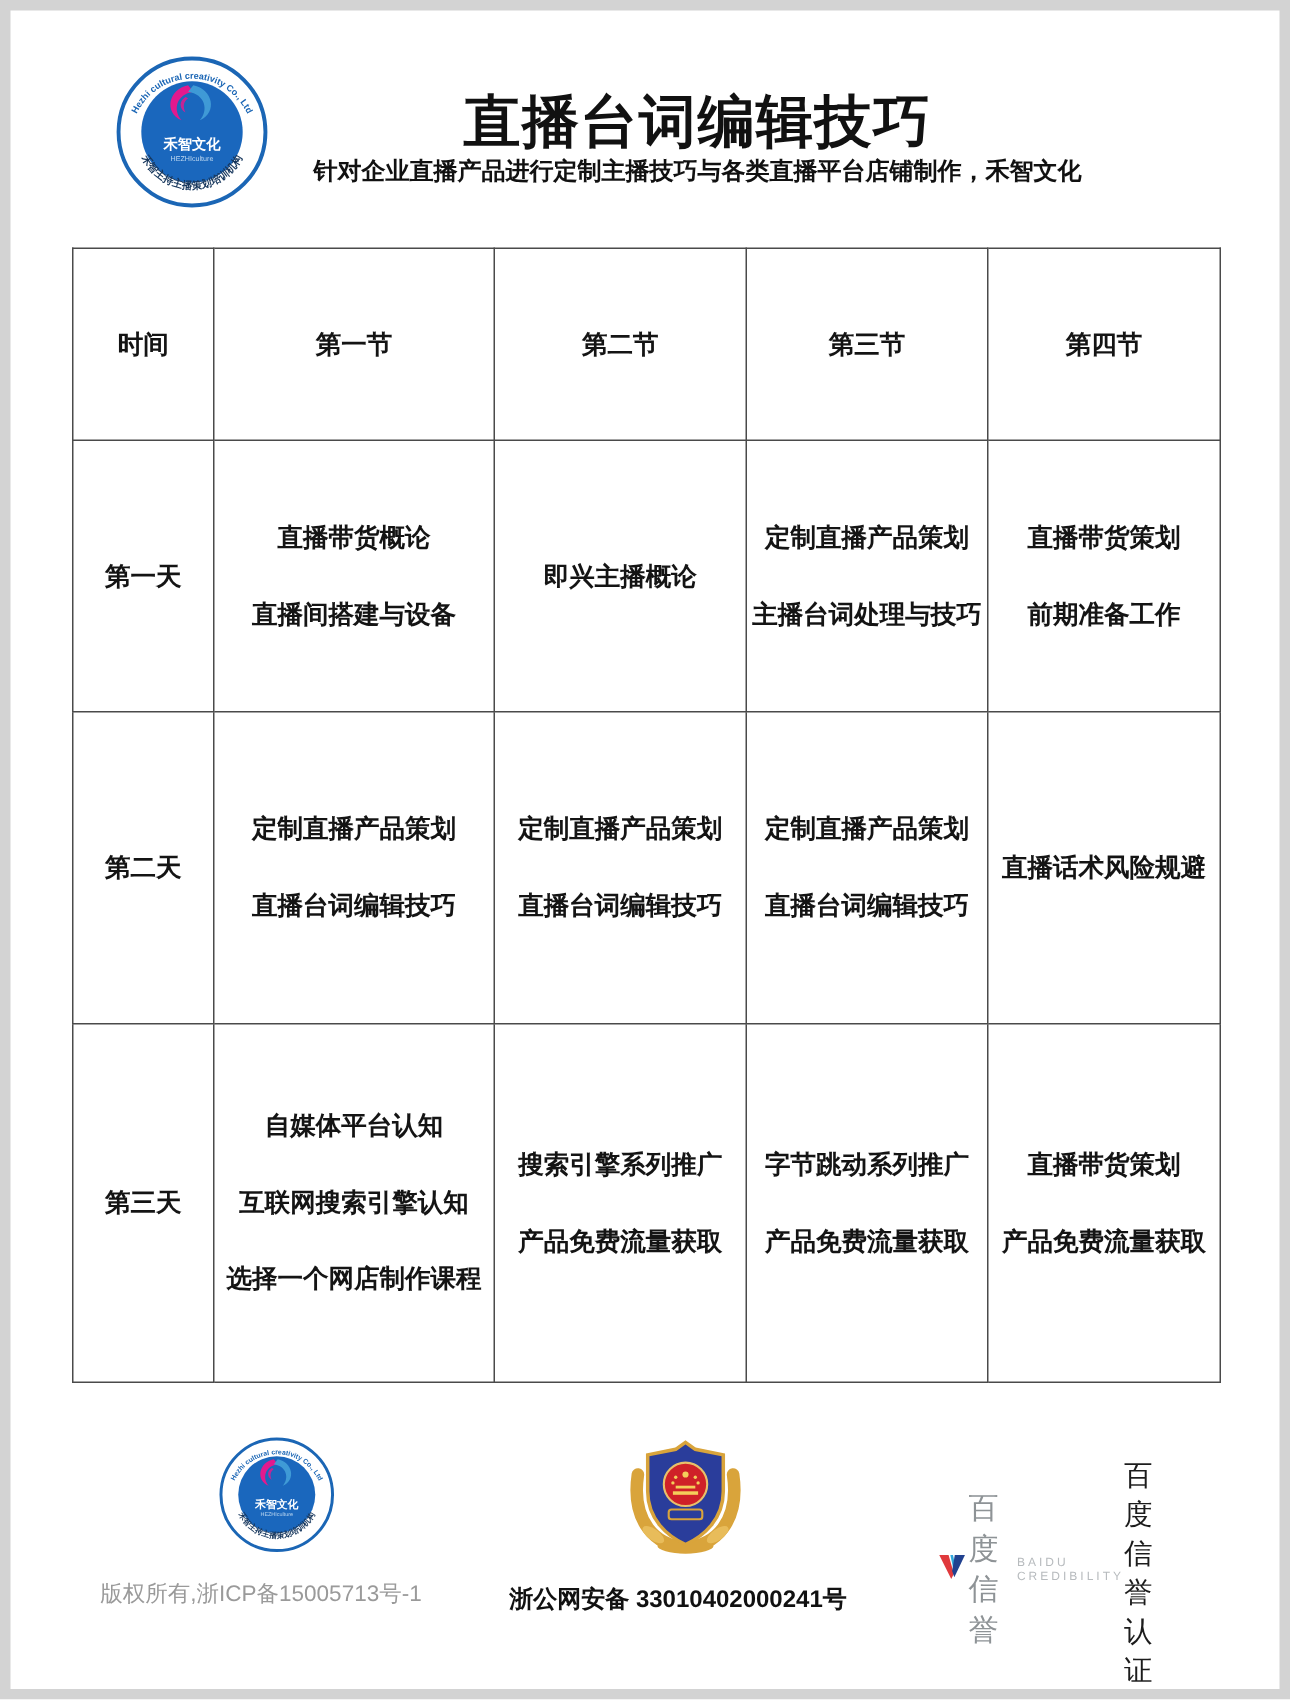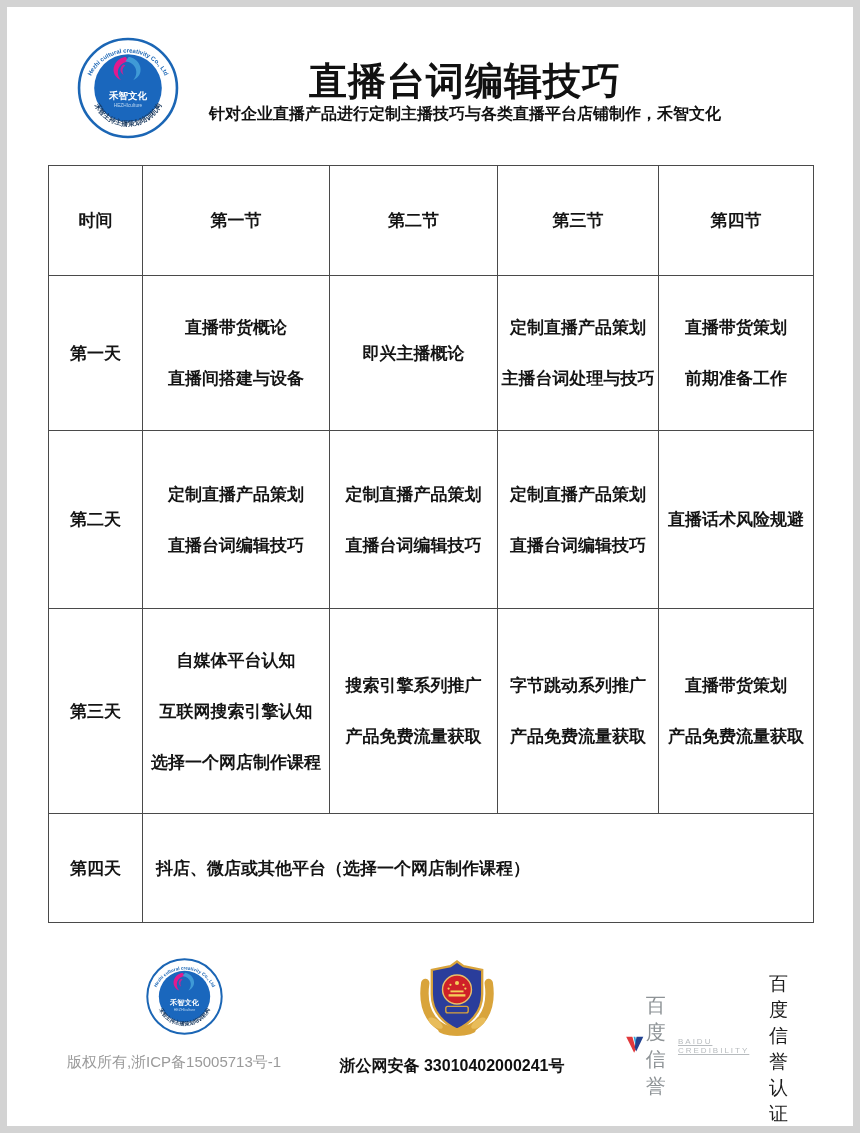--- a/index.html
+++ b/index.html
@@ -40,22 +40,22 @@
   .police-text{
     position:absolute;left:325px;top:1049px;width:240px;text-align:center;
     font-size:16px;font-weight:700;color:#111;white-space:nowrap;
   }
   .baidu{
     position:absolute;left:618px;top:955px;width:165px;
     display:flex;flex-direction:row;align-items:center;
   }
   .baidu-v{width:64px;height:54px;}
   .baidu-cn{font-size:20px;color:#8e9396;letter-spacing:5px;margin-top:3px;}
-  .baidu-en{font-size:8px;color:#b7bbbe;letter-spacing:2px;margin-top:3px;text-decoration:underline;}
-  .baidu-cert{font-size:19px;color:#1c1c1c;letter-spacing:2px;margin-top:9px;text-align:right;}
+  .baidu-en{font-size:8px;color:#b7bbbe;letter-spacing:2px;margin-top:3px;}
+  .baidu-cert{font-size:19px;color:#1c1c1c;letter-spacing:2px;margin-top:9px;}
 </style>
 </head>
 <body>
 
 <svg width="0" height="0" style="position:absolute" aria-hidden="true">
   <defs>
     <symbol id="hezhi-logo" viewBox="0 0 120 120">
       <circle cx="60" cy="60" r="56.5" fill="#ffffff" stroke="#1b66b5" stroke-width="3"></circle>
       <circle cx="60" cy="60" r="39" fill="#1a67bd"></circle>
       <path id="logo-arc-top" d="M 13,66 A 47,47 0 0 1 107,66" fill="none"></path>
@@ -174,24 +174,20 @@
         <div>产品免费流量获取</div>
       </div>
           </td>
       <td>
             <div class="lines">
         <div>直播带货策划</div>
         <div>产品免费流量获取</div>
       </div>
           </td>
     </tr>
-    <tr class="r4">
-      <td>第四天</td>
-      <td colspan="4" class="merged-cell">抖店、微店或其他平台（选择一个网店制作课程）</td>
-    </tr>
   </tbody>
     </table>
 
   <svg class="logo-footer">
       <use href="#hezhi-logo"></use>
     </svg>
   <div class="copyright">版权所有,浙ICP备15005713号-1</div>
 
   <svg class="badge" viewBox="0 0 90 86">
     <path d="M11,28 C6,62 24,79 45,80 C66,79 84,62 79,28" fill="none" stroke="#d9a43b" stroke-width="9" stroke-linecap="round"></path>

